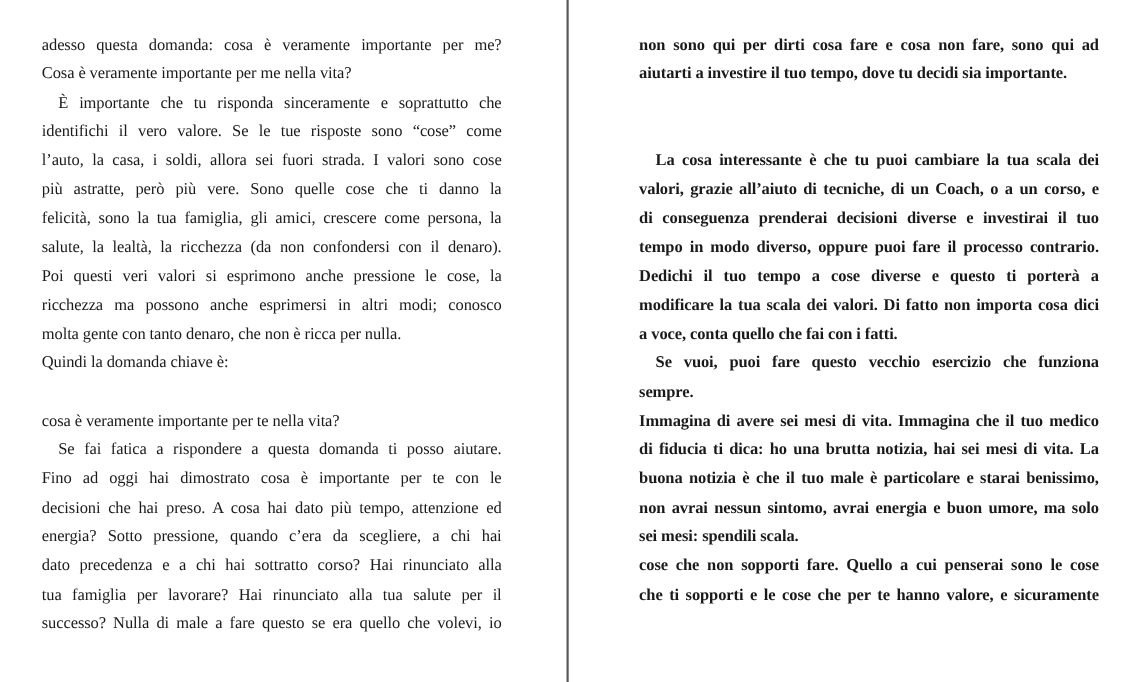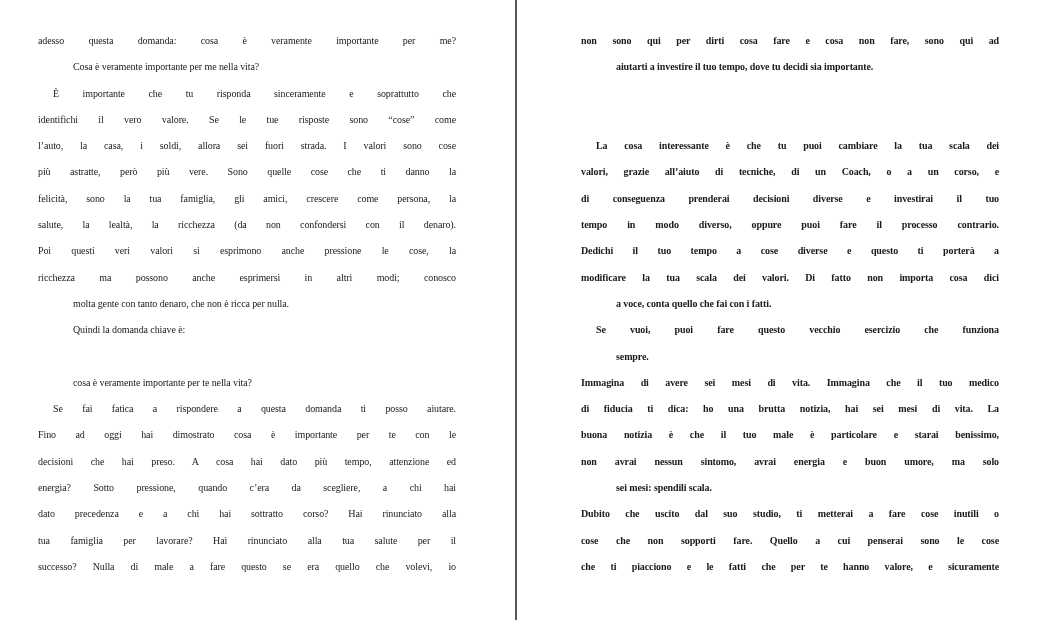--- a/index.html
+++ b/index.html
@@ -21,35 +21,34 @@
     bottom: 0;
     left: 515px;
     width: 2px;
     background: #58585a;
   }
   .page {
     position: absolute;
     top: 28px;
     width: 418px;
     color: #1a1a1a;
-    font-size: 10px;
+    font-size: 15px;
     letter-spacing: -0.1px;
   }
   .page-left  { left: 38px;  }
   .page-right { left: 581px; font-weight: bold; }
   .line {
     height: 26.3px;
     line-height: 26.3px;
     text-align: justify;
     text-align-last: justify;
     overflow: visible;
   }
   .line.para-end {
     text-align-last: left;
-    margin-left: 35px;
   }
   .line.indent {
     text-indent: 15px;
   }
   .line.blank {
     
   }
 </style>
 </head>
 <body>
@@ -91,17 +90,16 @@
       <div class="line">Dedichi il tuo tempo a cose diverse e questo ti porterà a</div>
       <div class="line">modificare la tua scala dei valori. Di fatto non importa cosa dici</div>
       <div class="line para-end">a voce, conta quello che fai con i fatti.</div>
       <div class="line indent">Se vuoi, puoi fare questo vecchio esercizio che funziona</div>
       <div class="line para-end">sempre.</div>
       <div class="line">Immagina di avere sei mesi di vita. Immagina che il tuo medico</div>
       <div class="line">di fiducia ti dica: ho una brutta notizia, hai sei mesi di vita. La</div>
       <div class="line">buona notizia è che il tuo male è particolare e starai benissimo,</div>
       <div class="line">non avrai nessun sintomo, avrai energia e buon umore, ma solo</div>
       <div class="line para-end">sei mesi: spendili scala.</div>
-      <div class="line">Dubito che uscito dal suo studio, ti metterai a fare cose inutili o</div>
       <div class="line">cose che non sopporti fare. Quello a cui penserai sono le cose</div>
-      <div class="line">che ti piacciono e le fatti che per te hanno valore, e sicuramente</div>
+      <div class="line">che ti sopporti e le cose che per te hanno valore, e sicuramente</div>
     </div>
 </div>
 
 </body></html>

